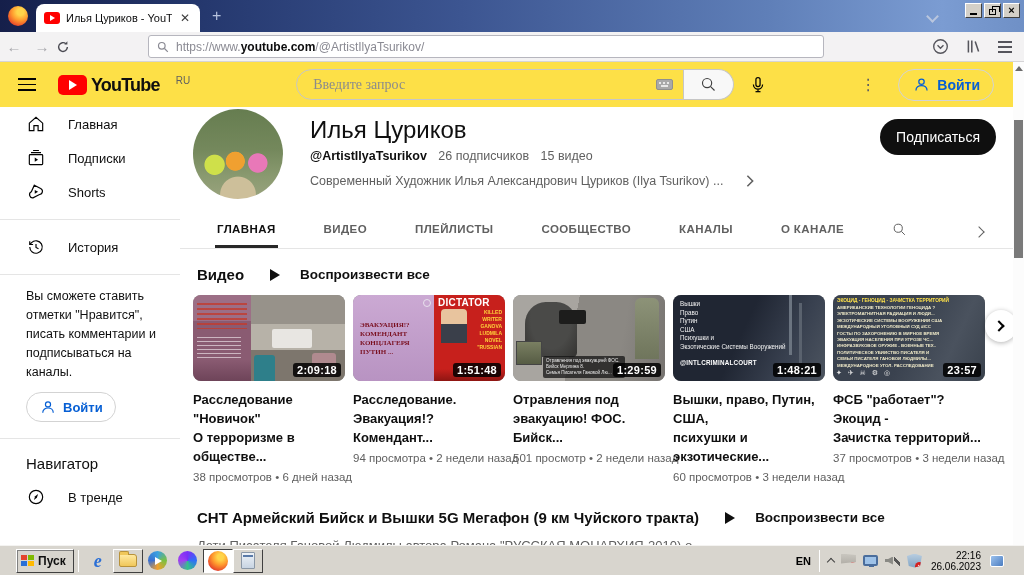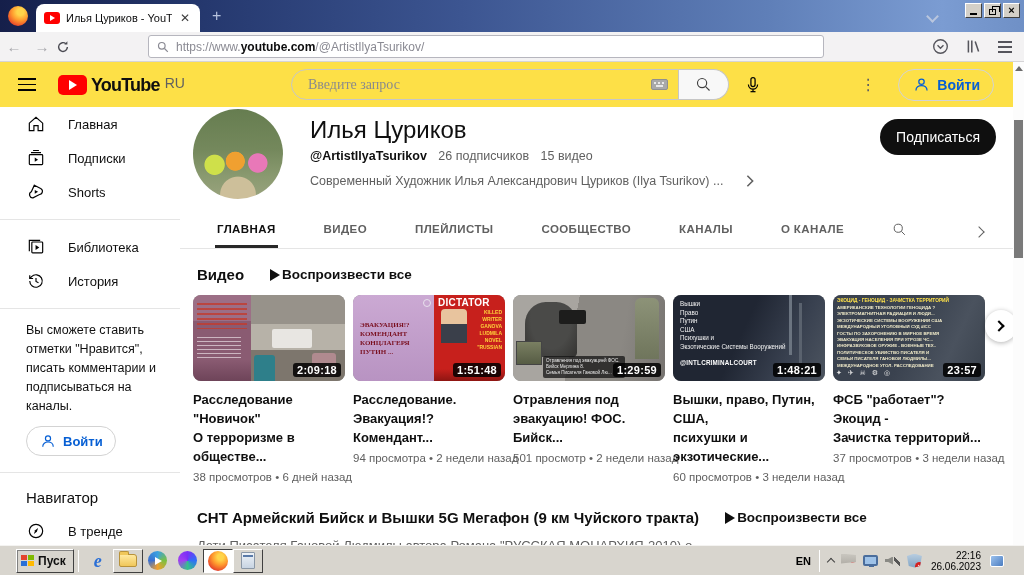--- a/index.html
+++ b/index.html
@@ -56,21 +56,21 @@
   
   .yt-header{position:absolute;left:0;top:0;width:1024px;height:45px;background:#fde047;
     display:flex;align-items:center;}
   .yt-burger{margin-left:18px;display:flex;flex-direction:column;gap:4px;}
   .yt-burger i{display:block;width:18px;height:1.6px;background:#030303;}
   .yt-logo{display:flex;align-items:flex-start;margin-left:22px;}
   .yt-logo-mark{width:29px;height:20px;background:#f00;border-radius:5px;position:relative;}
   .yt-logo-mark::before{content:"";position:absolute;left:11px;top:5px;border-left:8px solid #fff;
     border-top:5px solid transparent;border-bottom:5px solid transparent;}
   .yt-logo-text{font-size:18px;font-weight:bold;letter-spacing:-0.8px;margin-left:4px;line-height:20px;}
-  .yt-logo-region{font-size:14px;color:#606060;margin-left:5px;}
+  .yt-logo-region{font-size:10px;color:#606060;margin-left:16px;}
   .yt-search-wrap{display:flex;align-items:center;margin-left:106px;}
   .yt-search-box{width:388px;height:31px;border:1px solid #c6c6c6;border-radius:16px 0 0 16px;
     display:flex;align-items:center;padding:0 10px 0 14px;}
   .yt-search-input{border:none;outline:none;flex:1;font-size:14px;font-family:Liberation Serif, serif;color:#0f0f0f;background:transparent;}
   .yt-search-input::placeholder{color:#8b8b8b;}
   .kbd-icon{width:17px;height:11px;border:1px solid #909090;border-radius:2px;position:relative;background:#a9a9a9;}
   .kbd-icon::before{content:"";position:absolute;left:2px;top:2px;right:2px;height:2px;
     background:repeating-linear-gradient(90deg,#e8e8e8 0 2px,transparent 2px 4px);}
   .kbd-icon::after{content:"";position:absolute;left:4px;bottom:2px;right:4px;height:2px;background:#e8e8e8;}
   .yt-search-btn{width:50px;height:31px;background:#f8f8f8;border:1px solid #c6c6c6;border-left:none;
@@ -116,21 +116,21 @@
   .ch-tab{font-size:11.5px;letter-spacing:.4px;color:#606060;font-weight:bold;padding-bottom:13px;position:relative;}
   .ch-tab.active{color:#0f0f0f;}
   .ch-tab.active::after{content:"";position:absolute;left:-2px;right:-2px;bottom:0;height:3px;background:#282828;}
   .tab-search{padding-bottom:11px;}
   .tabs-more{position:absolute;right:30px;bottom:12px;width:8px;height:8px;border-right:1.8px solid #606060;
     border-top:1.8px solid #606060;transform:rotate(45deg);}
 
   
   .section-head{display:flex;align-items:center;gap:26px;padding:17px 0 0 17px;}
   .section-title{font-size:15px;font-weight:bold;}
-  .playall{display:flex;align-items:center;gap:2px;font-size:13.5px;font-weight:bold;color:#0f0f0f;}
+  .playall{display:flex;align-items:center;gap:20px;font-size:13.5px;font-weight:bold;color:#0f0f0f;}
   .play-tri{width:0;height:0;border-left:10px solid #0f0f0f;border-top:6px solid transparent;border-bottom:6px solid transparent;}
   .cards-row{display:flex;gap:8px;padding:12px 0 0 13px;position:relative;}
   .card{width:152px;flex:0 0 auto;}
   .thumb{width:152px;height:86px;border-radius:8px;position:relative;overflow:hidden;background:#888;}
   .dur{position:absolute;right:4px;bottom:4px;background:rgba(0,0,0,.85);color:#fff;font-size:11px;
     font-weight:bold;padding:1px 4px;border-radius:3px;letter-spacing:.3px;}
   .pre{white-space:pre-line;}
   .vtitle{font-size:13px;font-weight:bold;line-height:19px;margin-top:9px;color:#0f0f0f;}
   .vmeta{font-size:11.5px;color:#606060;margin-top:5px;white-space:nowrap;}
   .carousel-next{position:absolute;right:-4px;top:43px;transform:translateY(-50%);width:32px;height:32px;
@@ -352,28 +352,20 @@
       <div class="sb-item">
         <svg width="20" height="20" viewBox="0 0 24 24" fill="none" stroke="#030303" stroke-width="1.4">
           <path d="M10 3.8 L17.6 7.8 a3.8 3.8 0 0 1 -1.4 7.2 L8.4 19 a3.8 3.8 0 0 1 -2 -7.2 Z"></path>
           <path d="M10.5 9.5 L14.5 11.8 L10.5 14 Z" fill="#030303" stroke="none"></path>
         </svg>
         <span>Shorts</span>
       </div>
       <hr class="sb-hr">
       <div class="sb-item">
         <svg width="20" height="20" viewBox="0 0 24 24" fill="none" stroke="#030303" stroke-width="1.4">
-          <rect x="7" y="6" width="13" height="13" rx="1"></rect>
-          <path d="M4 17 V4 H17"></path>
-          <path d="M11.5 9.5 L16 12.5 L11.5 15.5 Z" fill="#030303" stroke="none"></path>
-        </svg>
-        <span>Библиотека</span>
-      </div>
-      <div class="sb-item">
-        <svg width="20" height="20" viewBox="0 0 24 24" fill="none" stroke="#030303" stroke-width="1.4">
           <path d="M4.5 12 a7.5 7.5 0 1 0 2.2 -5.3 L4.5 9"></path>
           <path d="M4.5 5 V9 H8.5"></path>
           <path d="M12 8.5 V12.5 L15 14"></path>
         </svg>
         <span>История</span>
       </div>
       <hr class="sb-hr">
       <div class="sb-promo">Вы сможете ставить отметки "Нравится", писать комментарии и подписываться на каналы.</div>
       <div class="sb-signin">
         <svg width="18" height="18" viewBox="0 0 24 24" fill="none" stroke="#065fd4" stroke-width="1.6">

